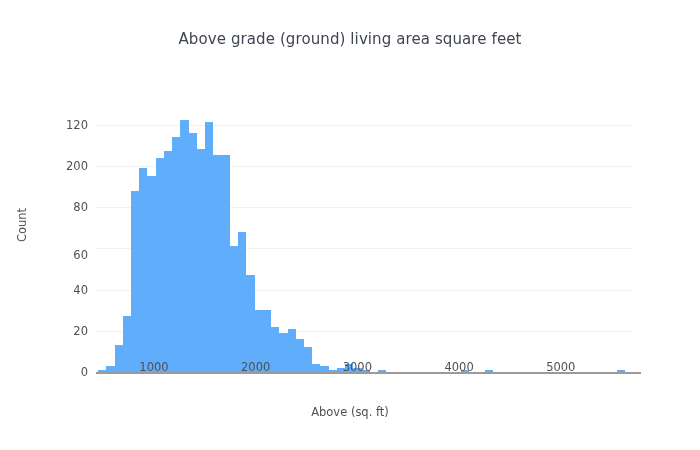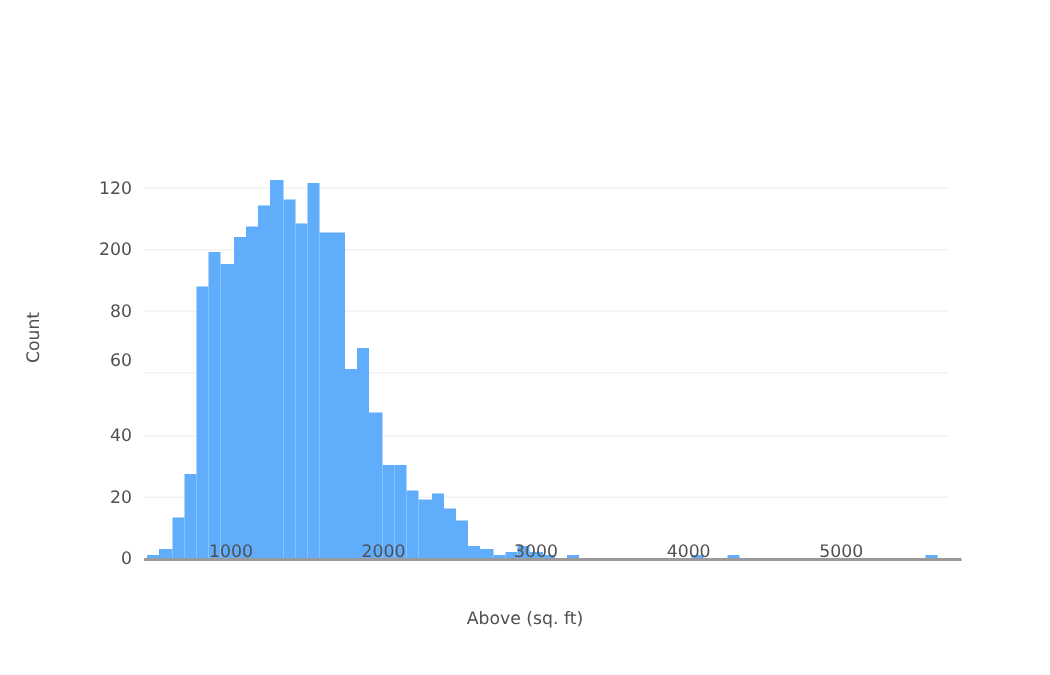--- a/index.html
+++ b/index.html
@@ -109,28 +109,29 @@
     transform: translate(-50%, -50%) rotate(-90deg);
     transform-origin: center center;
     white-space: nowrap;
   }
 </style>
 </head>
 <body>
 
 <div id="figure">
 
+  <div id="chart-title">Above grade (ground) living area square feet</div>
 
   <div id="yaxis-title">Count</div>
 
   <div id="ytick-labels">
       <div class="ytick-label" style="top: 372px;">0</div>
       <div class="ytick-label" style="top: 330.75px;">20</div>
       <div class="ytick-label" style="top: 289.5px;">40</div>
-      <div class="ytick-label" style="top: 240px;">60</div>
+      <div class="ytick-label" style="top: 255px;">60</div>
       <div class="ytick-label" style="top: 207px;">80</div>
       <div class="ytick-label" style="top: 165.75px;">200</div>
       <div class="ytick-label" style="top: 124.5px;">120</div>
     </div>
 
   <div id="plot-area">
     <div id="gridlines-layer">
         <div class="gridline" style="top: 222.75px;"></div>
         <div class="gridline" style="top: 181.5px;"></div>
         <div class="gridline" style="top: 140.25px;"></div>

